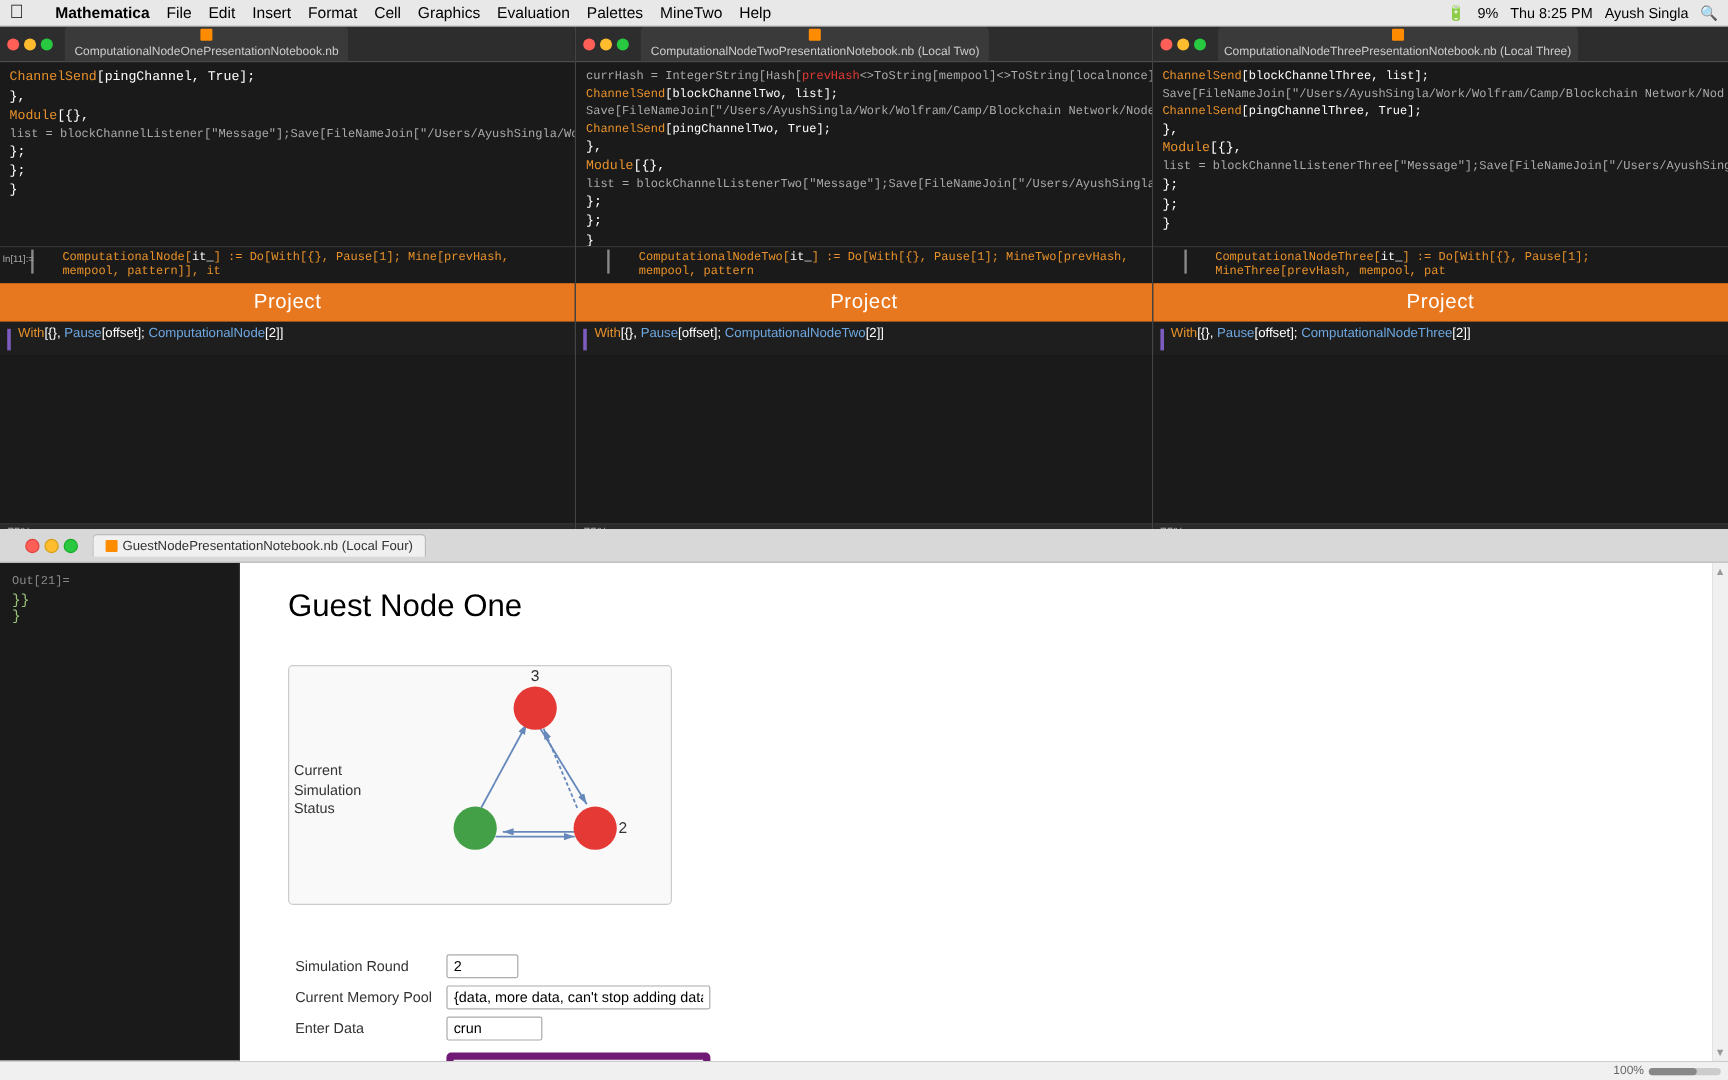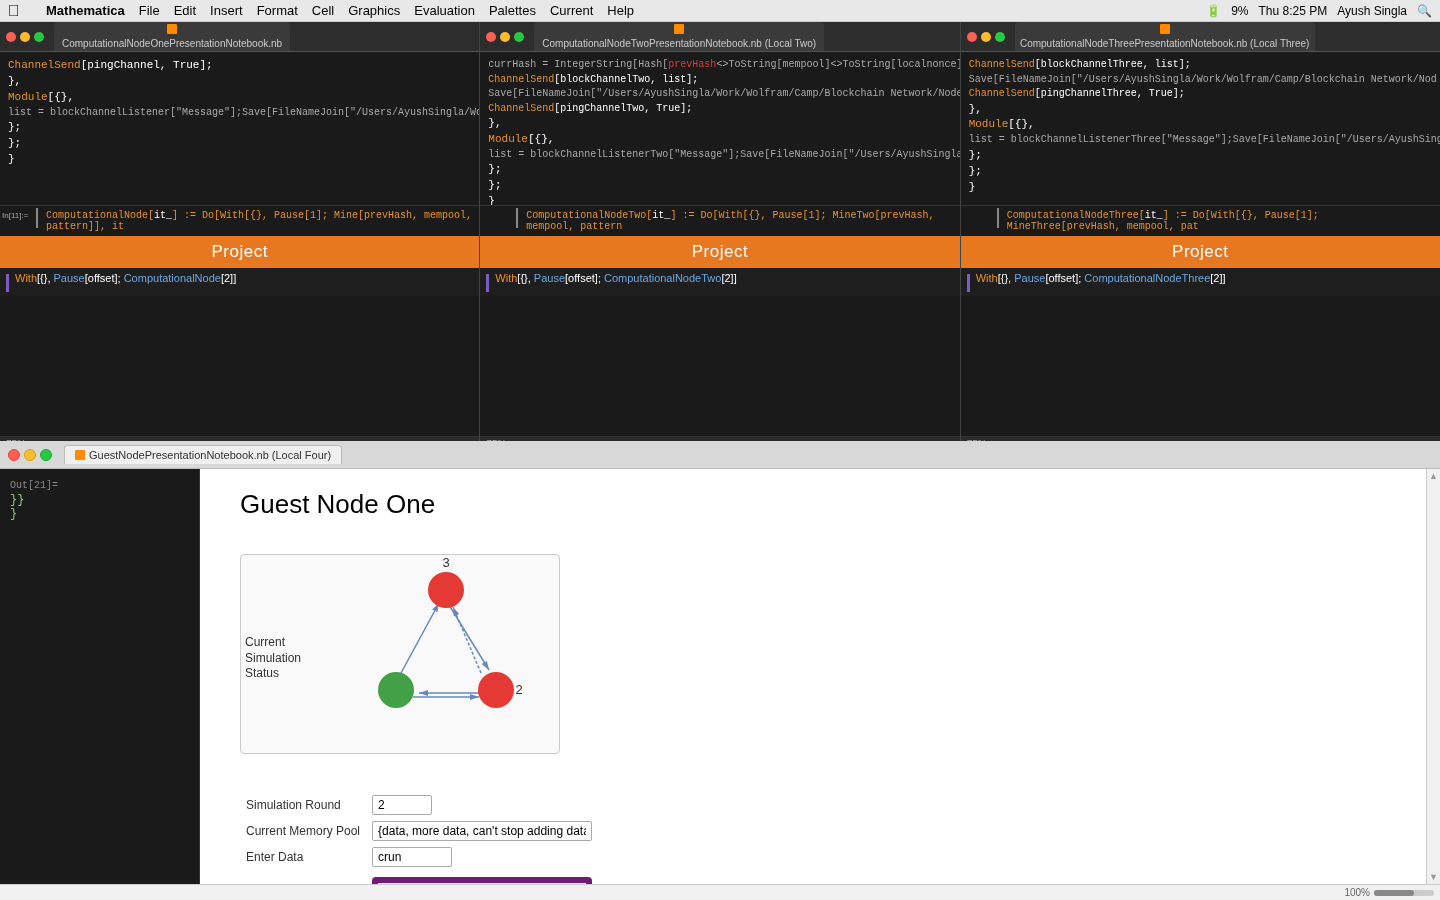--- a/index.html
+++ b/index.html
@@ -117,24 +117,24 @@
 
     
     .nb-cellin {
       background: #1a1a1a;
       border-top: 1px solid #333;
       padding: 2px 0;
       display: flex;
       align-items: flex-start;
     }
     .nb-bracket {
-      width: 38px;
+      width: 28px;
       min-height: 20px;
       border-right: 2px solid #888;
-      margin-right: 4px;
+      margin-right: 20px;
       font-size: 9px;
       color: #888;
       padding-left: 2px;
       padding-top: 2px;
     }
     .nb-cellin-text {
       font-family: "Courier New", monospace;
       font-size: 10.5px;
       color: #fff;
       padding: 2px 4px;
@@ -207,21 +207,21 @@
       background: #fff;
       display: flex;
       flex-direction: column;
     }
 
     .bottom-tabbar {
       height: 28px;
       background: #d8d8d8;
       display: flex;
       align-items: center;
-      padding: 0 8px;
+      padding: 0 21px;
       gap: 4px;
       border-bottom: 1px solid #bbb;
     }
     .bottom-traffic {
       display: flex;
       gap: 4px;
       margin-right: 8px;
     }
     .bottom-dot {
       width: 12px;
@@ -399,21 +399,21 @@
   <span class="menubar-apple"></span>
   <span class="menubar-item bold">Mathematica</span>
   <span class="menubar-item">File</span>
   <span class="menubar-item">Edit</span>
   <span class="menubar-item">Insert</span>
   <span class="menubar-item">Format</span>
   <span class="menubar-item">Cell</span>
   <span class="menubar-item">Graphics</span>
   <span class="menubar-item">Evaluation</span>
   <span class="menubar-item">Palettes</span>
-  <span class="menubar-item">Current</span>
+  <span class="menubar-item">MineTwo</span>
   <span class="menubar-item">Help</span>
   <div class="menubar-right">
     <span>🔋</span>
     <span>9%</span>
     <span>Thu 8:25 PM</span>
     <span>Ayush Singla</span>
     <span>🔍</span>
   </div>
 </div>
 

